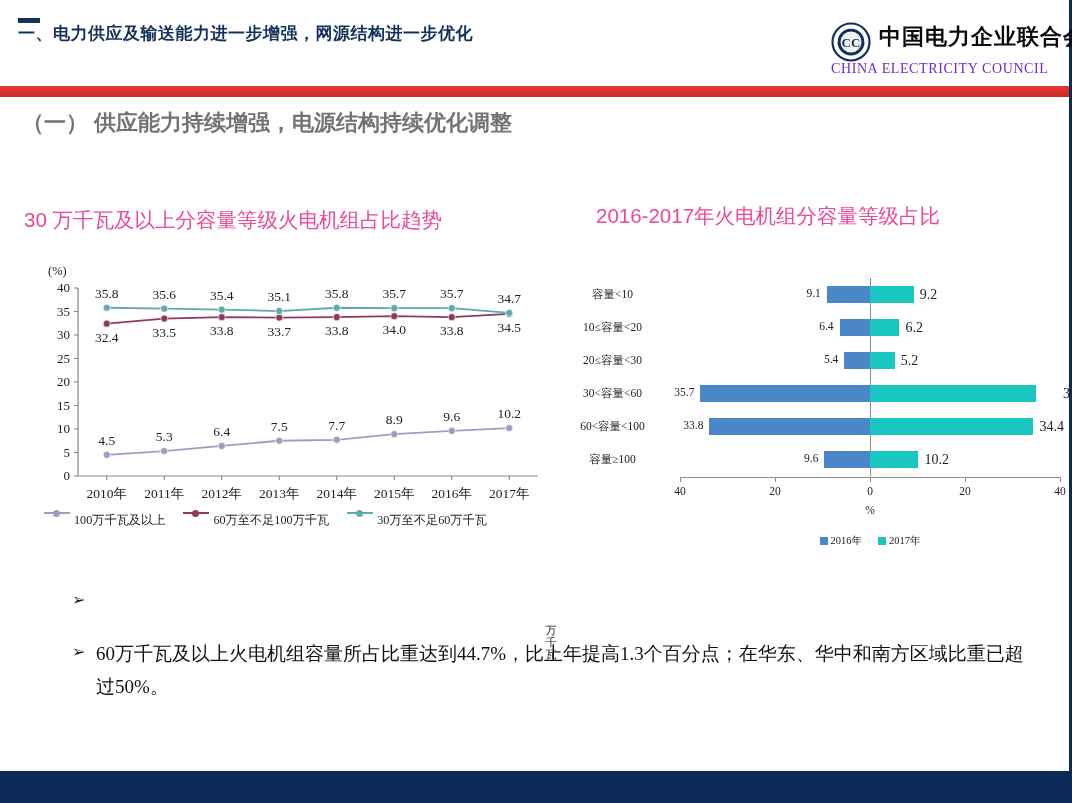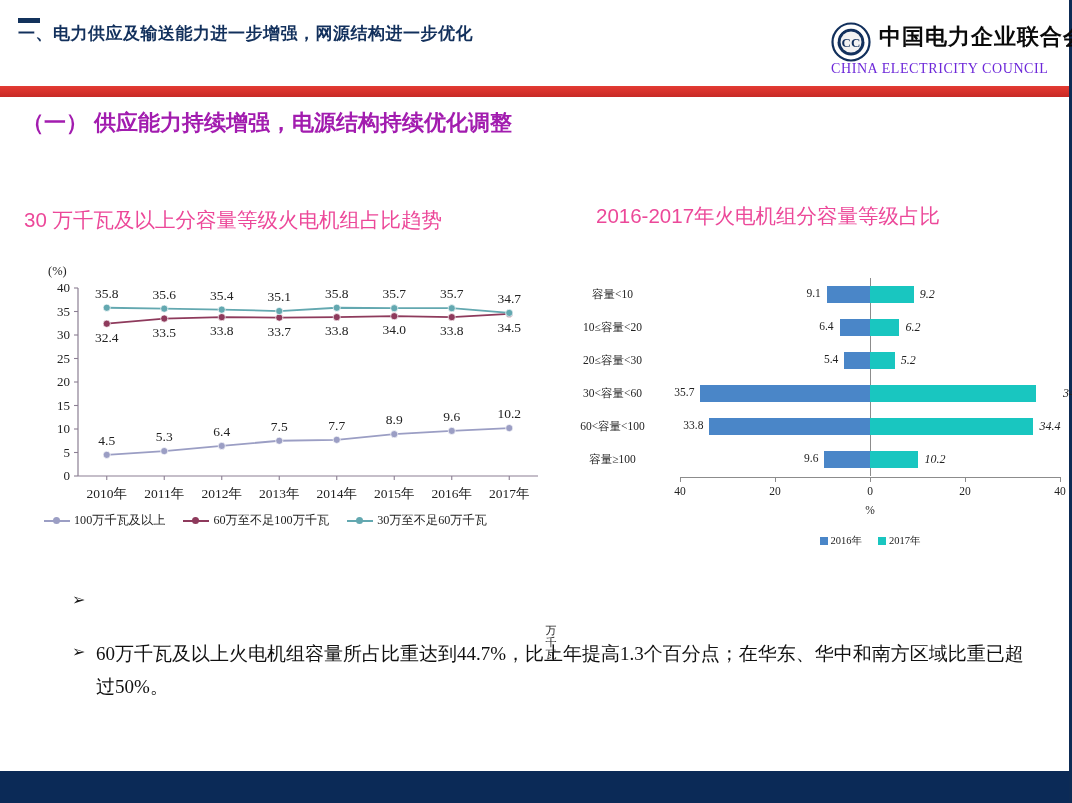--- a/index.html
+++ b/index.html
@@ -30,58 +30,58 @@
   .logo-en{position:absolute;left:0px;top:41px;
     font-family:"Liberation Serif","DejaVu Serif",serif;
     font-size:14px;color:#6d28d9;letter-spacing:.6px;white-space:nowrap;}
   .red-bar{position:absolute;left:0;top:86px;width:100%;height:11px;
     background:linear-gradient(180deg,#e23b33 0%,#d6312b 55%,#c62a26 100%);}
 
   
   .subtitle{
     position:absolute;left:22px;top:108px;
     font-family:"Liberation Sans","DejaVu Sans",sans-serif;
-    font-size:22px;font-weight:bold;color:#a21caf;white-space:nowrap;
+    font-size:22px;font-weight:bold;color:#737373;white-space:nowrap;
   }
 
   
   .chart-title{
     position:absolute;
     font-family:"Liberation Sans","DejaVu Sans",sans-serif;
     font-size:20.5px;color:#ec4899;white-space:nowrap;
   }
   #left-chart-title{left:24px;top:206px;}
   #right-chart-title{left:596px;top:202px;}
 
   
   .linechart{position:absolute;left:30px;top:264px;width:520px;height:270px;}
   .lc-unit{position:absolute;left:18px;top:0px;font-size:12.5px;color:#222;}
   .lc-svg{position:absolute;left:0;top:0;}
   .lc-legend{position:absolute;left:14px;top:248px;width:500px;
     display:flex;gap:18px;align-items:center;font-size:12.2px;color:#222;
     font-family:"Liberation Serif","DejaVu Serif",serif;}
-  .lc-leg-item{display:flex;align-items:center;gap:4px;white-space:nowrap;}
+  .lc-leg-item{display:flex;align-items:flex-start;gap:4px;white-space:nowrap;}
   .lc-leg-line{width:26px;height:2px;position:relative;display:inline-block;}
   .lc-leg-dot{width:7px;height:7px;border-radius:50%;position:absolute;
     left:9px;top:-2.5px;}
 
   
   .tornado{position:absolute;left:540px;top:272px;width:530px;height:290px;}
   .tn-axis-title{position:absolute;left:4px;top:352px;width:14px;
     font-size:11px;line-height:12px;color:#222;text-align:center;}
   .tn-rows{position:absolute;left:0;top:6px;width:530px;}
   .tn-row{position:relative;height:33px;display:flex;align-items:center;}
   .tn-cat{position:absolute;left:10px;width:125px;text-align:center;
     font-size:11.5px;color:#222;white-space:nowrap;}
   .tn-track{position:absolute;left:140px;width:380px;height:33px;}
   .tn-center{position:absolute;left:190px;top:0;width:1px;height:33px;background:#8c8c8c;}
   .tn-bar-l{position:absolute;right:190px;top:8px;height:17px;background:#4a86c8;}
   .tn-bar-r{position:absolute;left:190px;top:8px;height:17px;background:#19c6c0;}
   .tn-val-l{position:absolute;top:9px;font-size:11.5px;color:#222;text-align:left;}
-  .tn-val-r{position:absolute;top:9px;font-size:12px;color:#222;font-style:italic;}
+  .tn-val-r{position:absolute;top:9px;font-size:14px;color:#222;}
   .tn-axisline{position:absolute;left:140px;top:205px;width:380px;height:1px;background:#8c8c8c;}
   .tn-tick{position:absolute;top:205px;width:1px;height:5px;background:#8c8c8c;}
   .tn-ticklab{position:absolute;top:213px;font-size:11.5px;color:#222;
     transform:translateX(-50%);}
   .tn-pct{position:absolute;left:0;top:232px;width:380px;margin-left:140px;
     text-align:center;font-size:11.5px;color:#222;}
   .tn-legend{position:absolute;left:140px;top:262px;width:380px;
     display:flex;justify-content:center;gap:16px;align-items:center;
     font-size:10.5px;color:#222;}
   .tn-leg-item{display:flex;align-items:center;gap:3px;}

